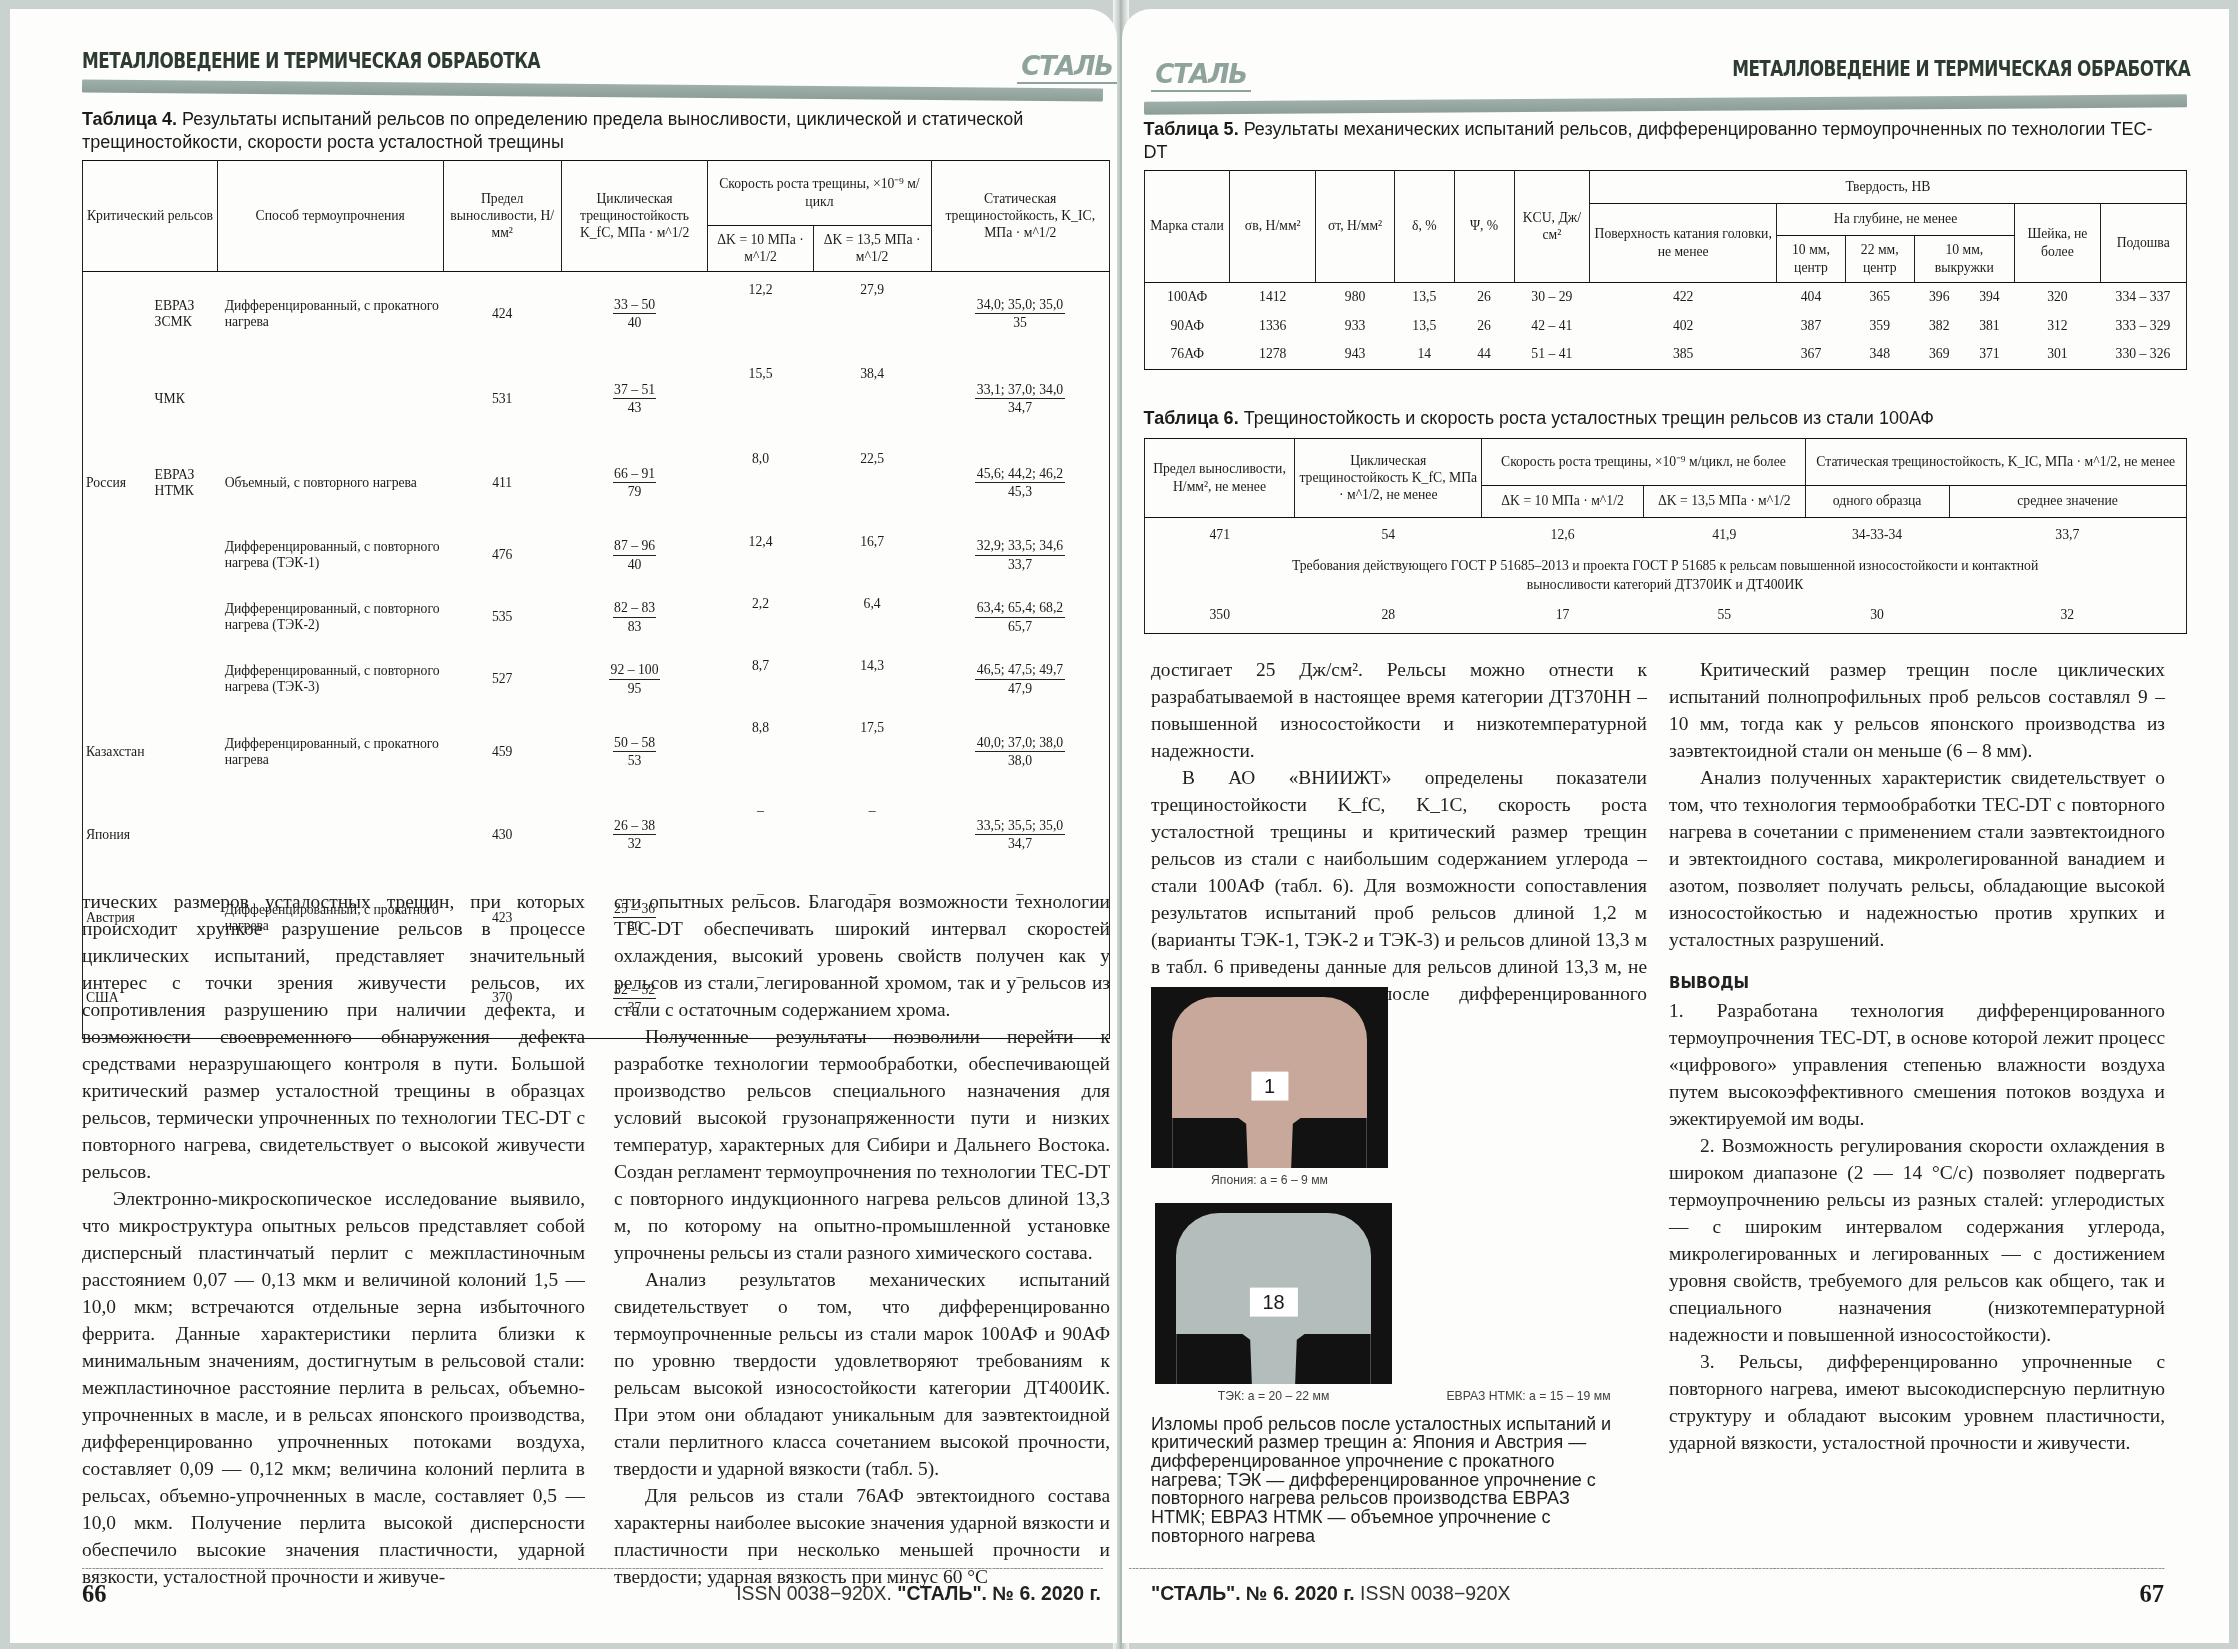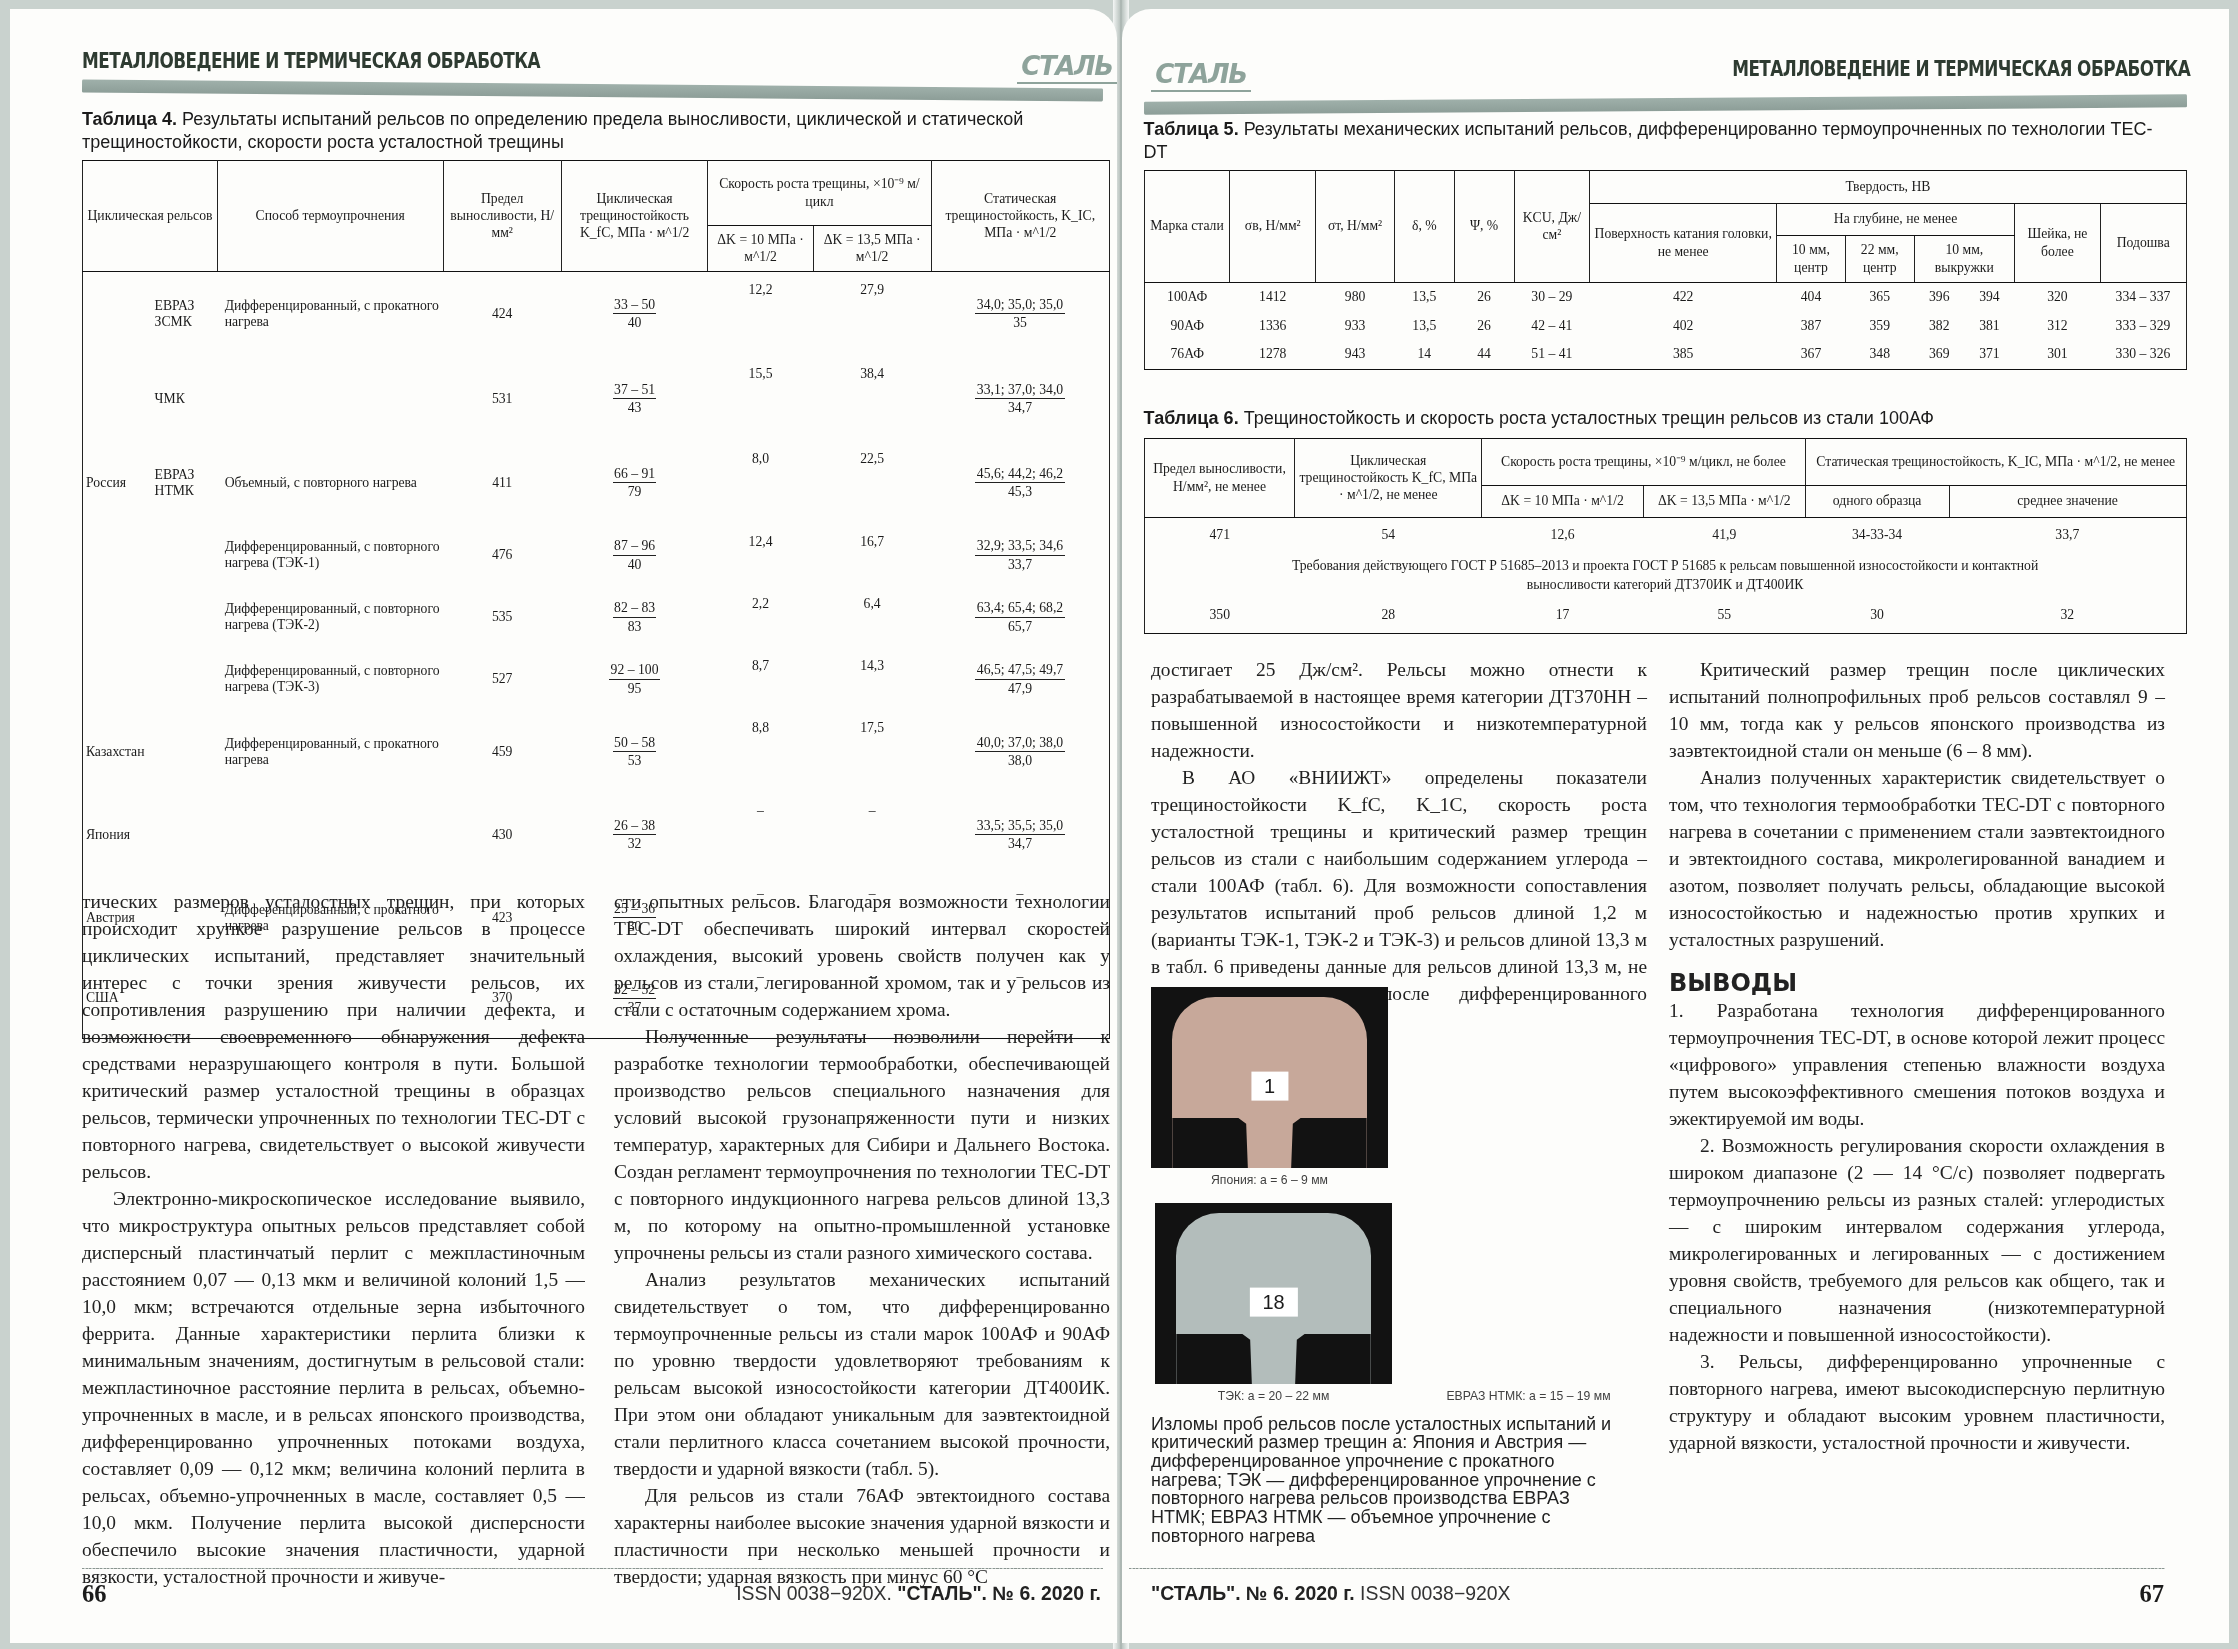--- a/index.html
+++ b/index.html
@@ -62,41 +62,41 @@
     content: ""; position: absolute; left: 0; right: 0; top: 68%; bottom: 0;
     background: #121212;
     clip-path: polygon(0 0, 34% 0, 38% 10%, 39% 100%, 61% 100%, 62% 10%, 66% 0, 100% 0, 100% 100%, 0 100%);
   }
   .photo-tag {
     position: absolute; left: 50%; top: 55%; transform: translate(-50%, -50%);
     background: #fff; font-family: "Liberation Sans", sans-serif; font-size: 20px; padding: 2.9px 13px;
   }
   .photo-label { font-family: "Liberation Sans", sans-serif; font-size: 12.2px; text-align: center; color: #404040; }
   .caption { font-family: "Liberation Sans", sans-serif; font-size: 18px; line-height: 18.7px; color: #222; }
-  .section-h { font-family: "DejaVu Sans", sans-serif; font-weight: bold; font-size: 24px; }
+  .section-h { font-family: "DejaVu Sans", sans-serif; font-weight: bold; font-size: 15px; }
 </style>
 </head>
 <body>
 
 <div class="gutter"></div>
 
 <div class="page" id="page-left">
   <div class="abs rubric" style="left:72px; top:39px;">МЕТАЛЛОВЕДЕНИЕ И ТЕРМИЧЕСКАЯ ОБРАБОТКА</div>
   <div class="abs logo" style="left:1007px; top:42px;">СТАЛЬ</div>
   <div class="abs header-band" style="left:72px; top:75px; width:1021px; transform: rotate(0.5deg);"></div>
 
   <div class="abs tcap" style="left:72px; top:99px; width:1021px;">
     <b>Таблица 4.</b>
     <span>Результаты испытаний рельсов по определению предела выносливости, циклической и статической трещиностойкости, скорости роста усталостной трещины</span>
   </div>
 
   <table class="t abs" id="table4" style="left:72px; top:151px; width:1028px;">
     <thead>
       <tr style="height:65px;">
-        <th rowspan="2" style="width:129px;">Циклическая рельсов</th>
+        <th rowspan="2" style="width:129px;">Критический рельсов</th>
         <th rowspan="2" style="width:230px;">Способ термоупрочнения</th>
         <th rowspan="2" style="width:115px;">Предел выносливости, Н/мм²</th>
         <th rowspan="2" style="width:144px;">Циклическая трещиностойкость K_fC, МПа · м^1/2</th>
         <th colspan="2">Скорость роста трещины, ×10⁻⁹ м/цикл</th>
         <th rowspan="2" style="width:180px;">Статическая трещиностойкость, K_IC, МПа · м^1/2</th>
       </tr>
       <tr style="height:46px;">
         <th style="width:108px;">ΔK = 10 МПа · м^1/2</th>
         <th style="width:122px;">ΔK = 13,5 МПа · м^1/2</th>
       </tr>

